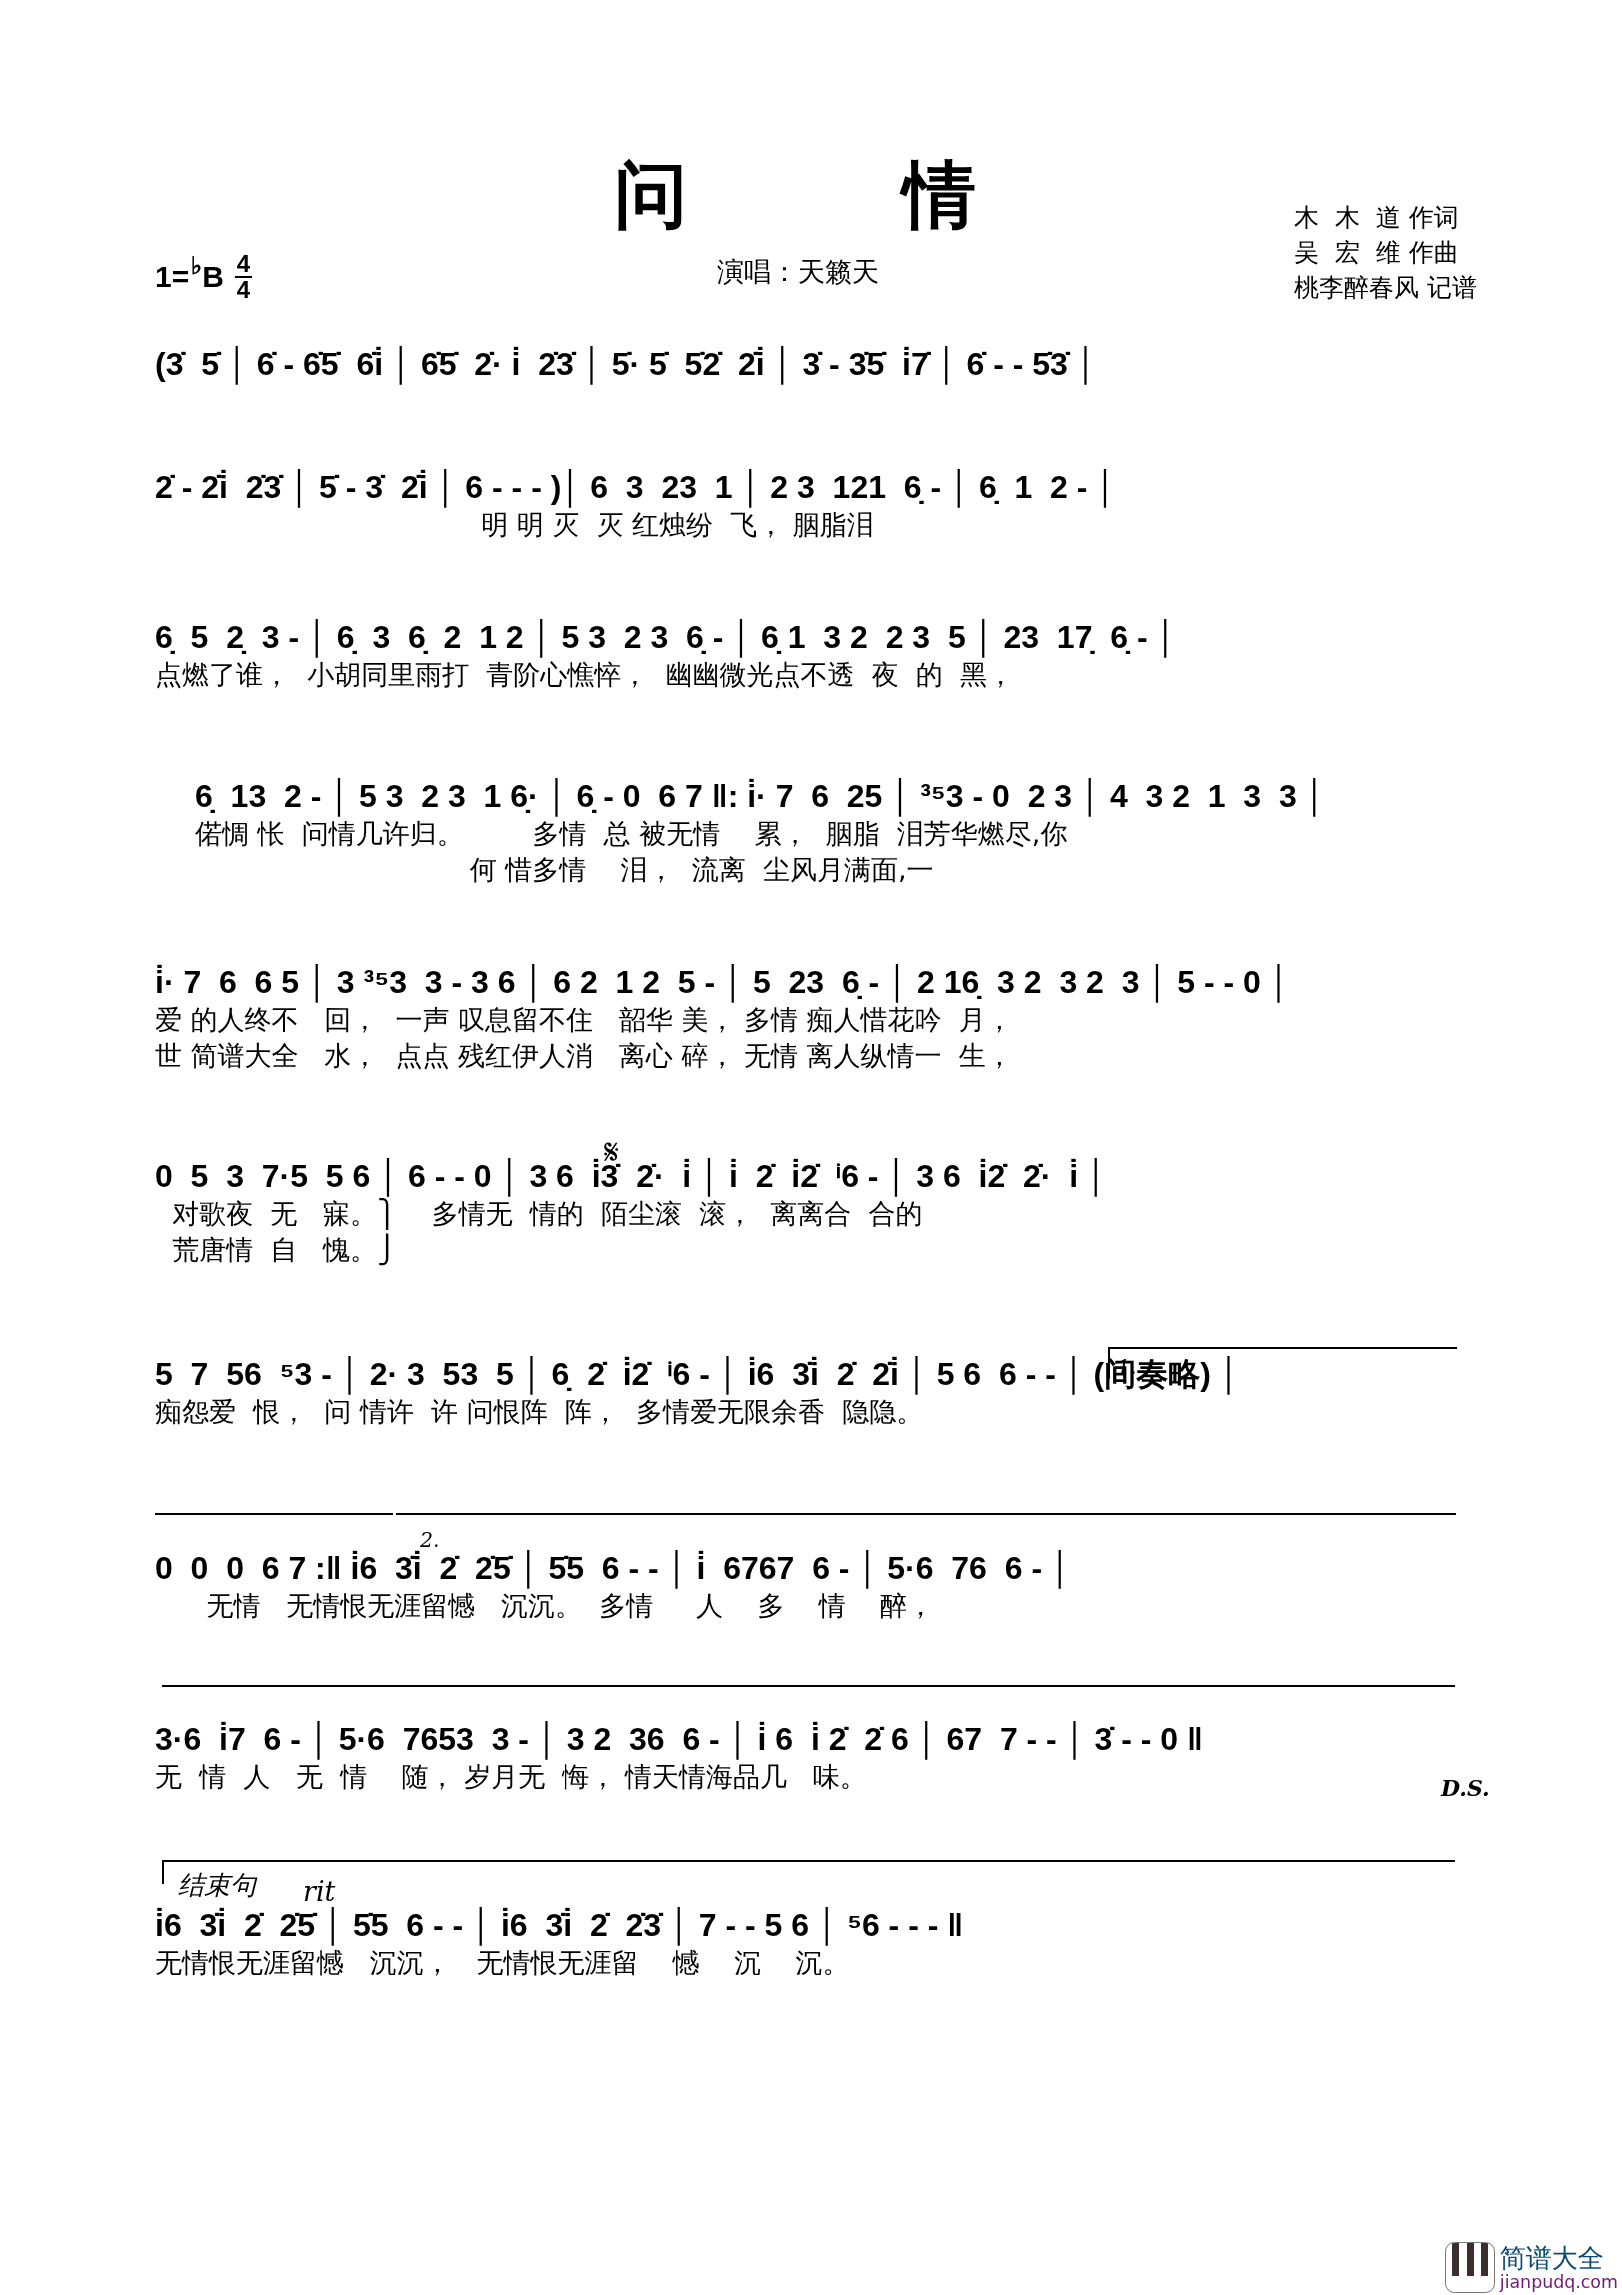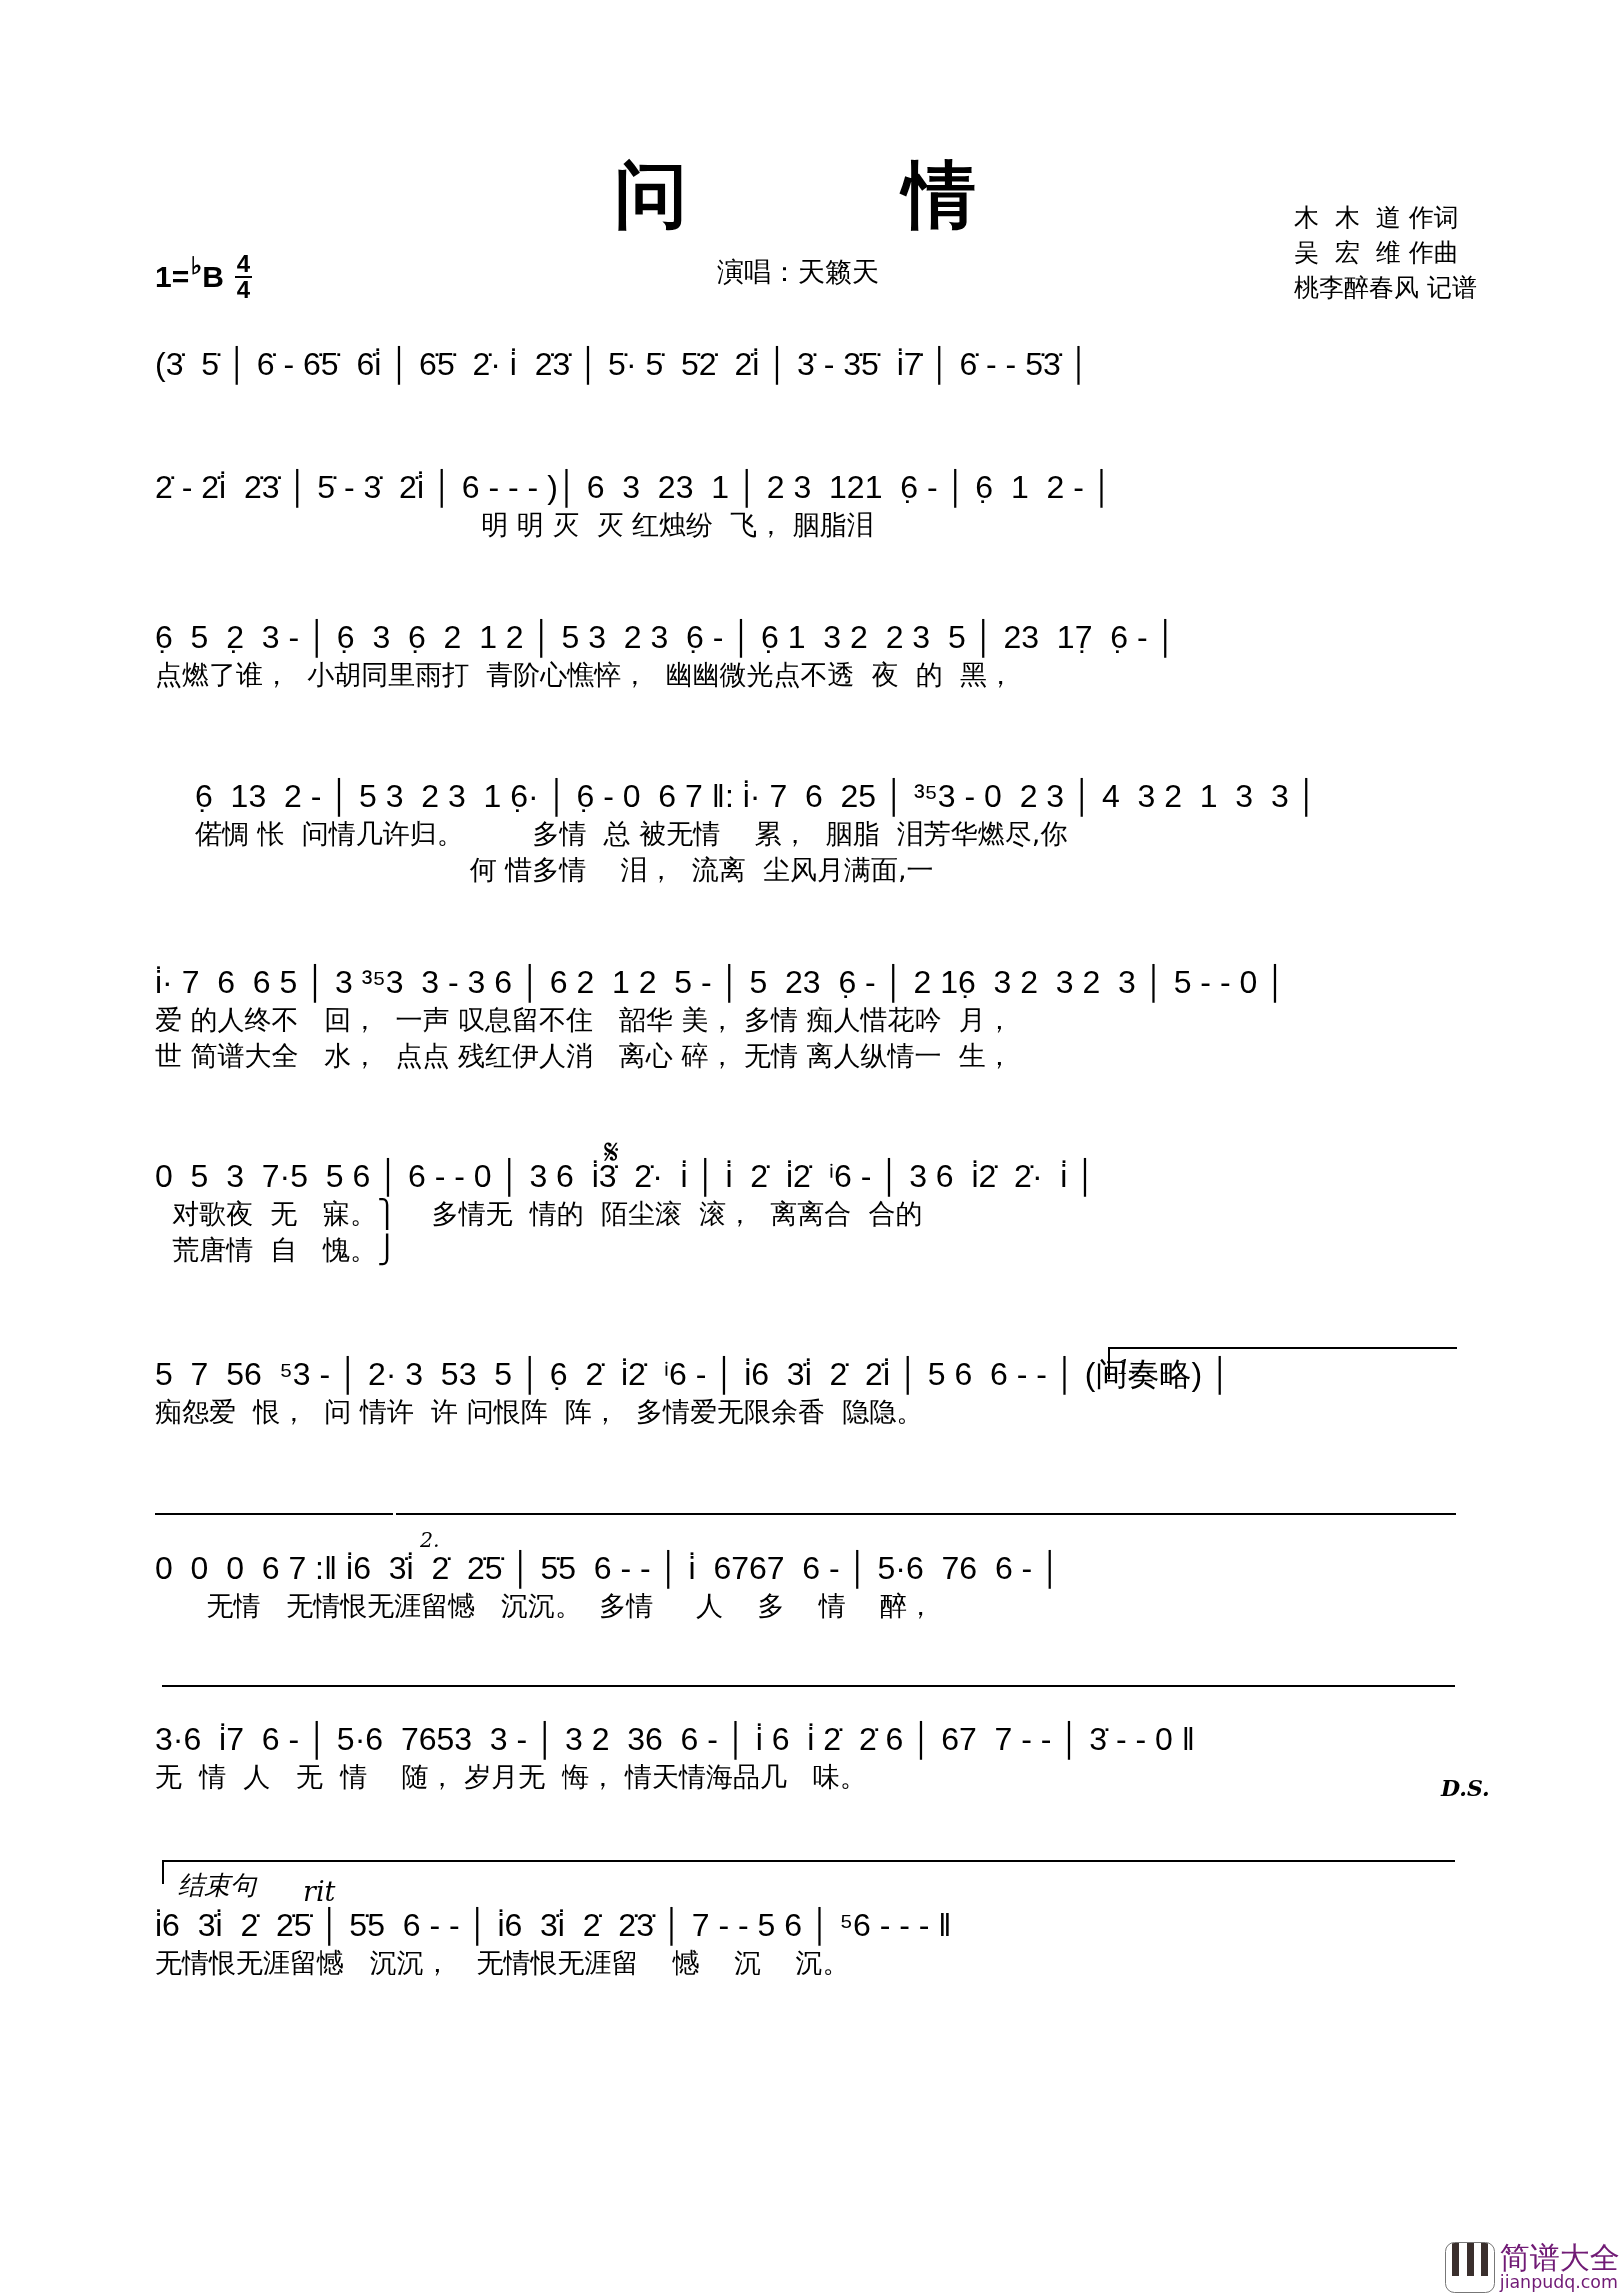--- a/index.html
+++ b/index.html
@@ -10,30 +10,30 @@
   .key { position:absolute; left:155px; top:252px; font-family:"Liberation Sans", sans-serif; font-size:30px; font-weight:bold; display:flex; align-items:center; }
   .key .flat { font-size:24px; position:relative; top:-11px; margin-left:1.6px; }
   .key .frac { display:inline-flex; flex-direction:column; align-items:center; margin-left:11px; font-size:24px; line-height:24px; }
   .key .frac .bar { width:17.4px; height:2.4px; background:#000; }
   .singer { position:absolute; left:717px; top:254px; font-size:27px; font-family:"DejaVu Sans", sans-serif; }
   .credits { position:absolute; left:1294px; top:200px; font-size:25px; line-height:35px; }
   .credits div { white-space:pre; }
 
   .row { position:absolute; left:155px; width:1315px; }
   .notes { height:55px; display:flex; align-items:flex-end; font-family:"Liberation Sans", sans-serif;
-           font-size:32px; font-weight:normal; white-space:pre; line-height:40px;text-align:center; }
+           font-size:32px; font-weight:bold; white-space:pre; line-height:40px;text-align:center; }
   .lyric { font-size:27px; white-space:pre; line-height:36px; font-family:"DejaVu Sans", sans-serif; }
   .bracket-line { position:absolute; height:2.4px; background:#000; }
   .volta-label { position:absolute; font-style:italic; font-size:20.6px; font-family:"DejaVu Serif", serif; }
   .mark { position:absolute; font-family:"DejaVu Serif", serif; }
   .logo { position:absolute; left:1445px; top:2242px; display:flex; align-items:center; }
   .logo .keys { width:48px; height:49px; border:1.6px solid #777; border-radius:9.5px; position:relative; background:#fff; overflow:hidden; }
   .logo .keys i { position:absolute; top:0; width:7.1px; height:33px; background:#3a2f2d; }
   .logo .txt { margin-left:4.8px; }
-  .logo .cn { font-size:30px; line-height:30px; color:#701a75; }
+  .logo .cn { font-size:26px; line-height:30px; color:#0c4a6e; }
   .logo .en { font-size:17.4px; line-height:19px; color:#701a75; }
 </style>
 </head>
 <body>
 
 <div class="title">问  情</div>
 
 <div class="key">
   <span>1=</span>
   <span class="flat">♭</span>

